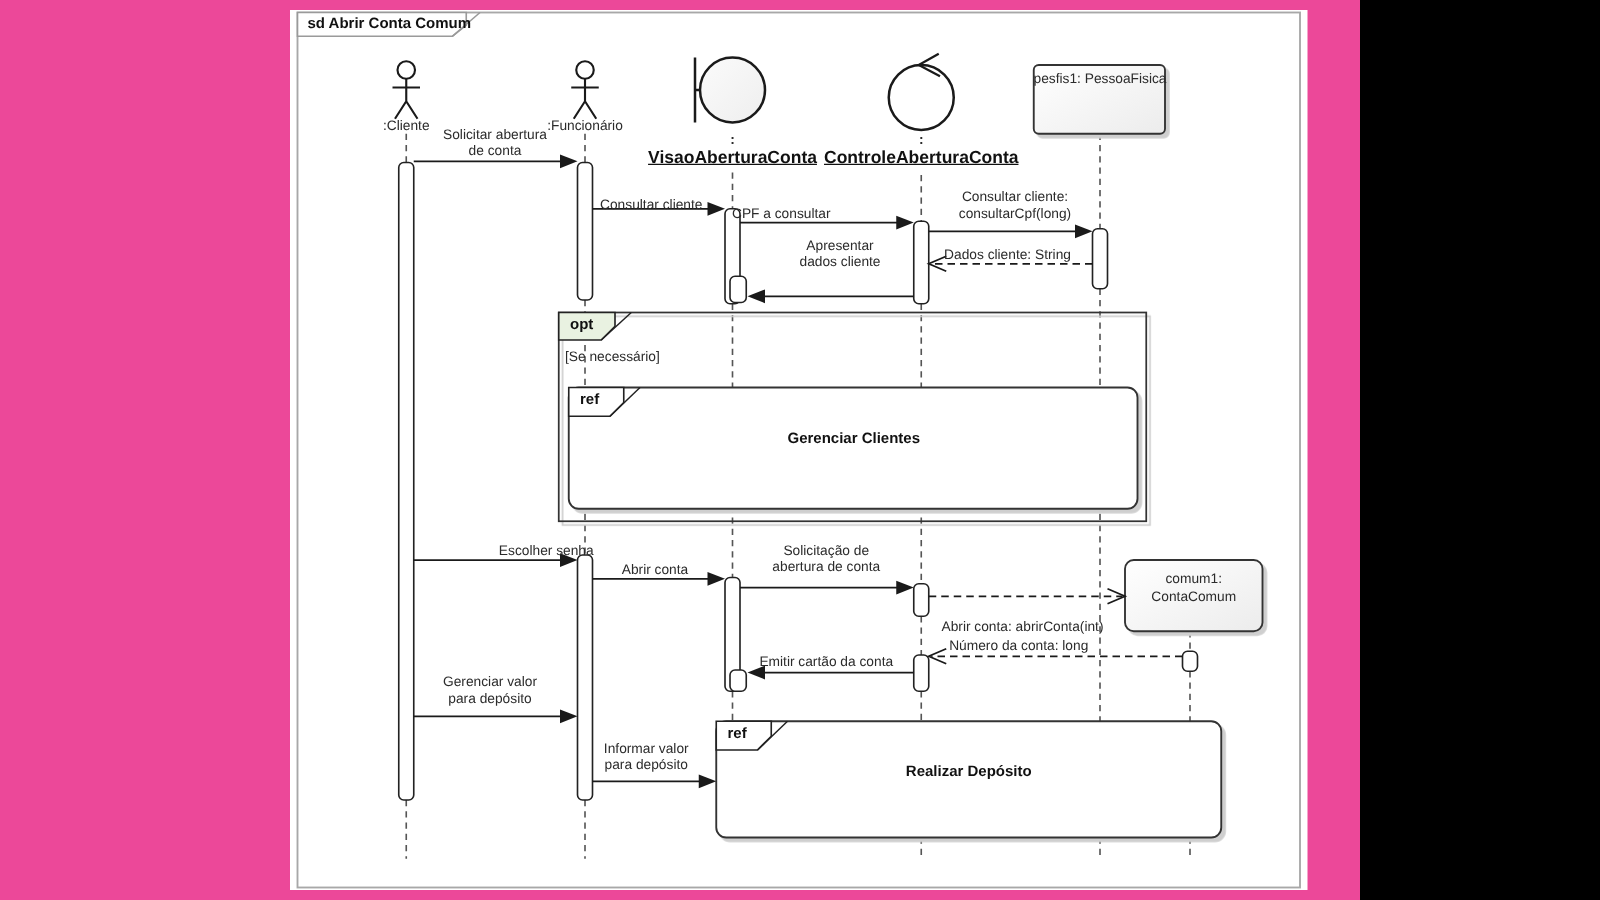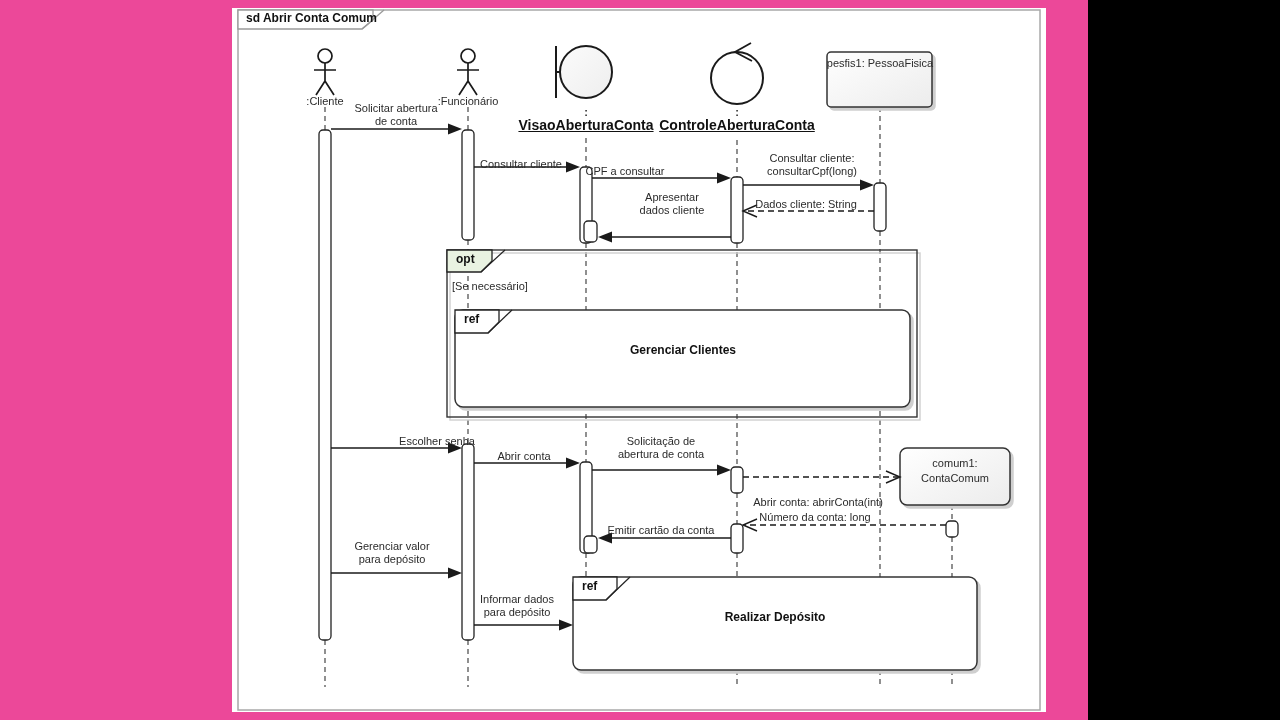--- a/index.html
+++ b/index.html
@@ -187,15 +187,15 @@
 dados cliente</div>
   <div class="lbl ctr" style="left:392px; top:435px;margin-left:45px;">Escolher senha</div>
   <div class="lbl ctr" style="left:524px; top:450px;">Abrir conta</div>
   <div class="lbl ctr" style="left:661px; top:435px;">Solicitação de
 abertura de conta</div>
   <div class="lbl ctr" style="left:818px; top:463px;margin-top:33px;">Abrir conta: abrirConta(int)</div>
   <div class="lbl ctr" style="left:815px; top:511px;">Número da conta: long</div>
   <div class="lbl ctr" style="left:661px; top:524px;">Emitir cartão da conta</div>
   <div class="lbl ctr" style="left:392px; top:540px;">Gerenciar valor
 para depósito</div>
-  <div class="lbl ctr" style="left:517px; top:593px;">Informar dados
+  <div class="lbl ctr" style="left:517px; top:593px;">Informar valor
 para depósito</div>
 </div>
 
 </body></html>

